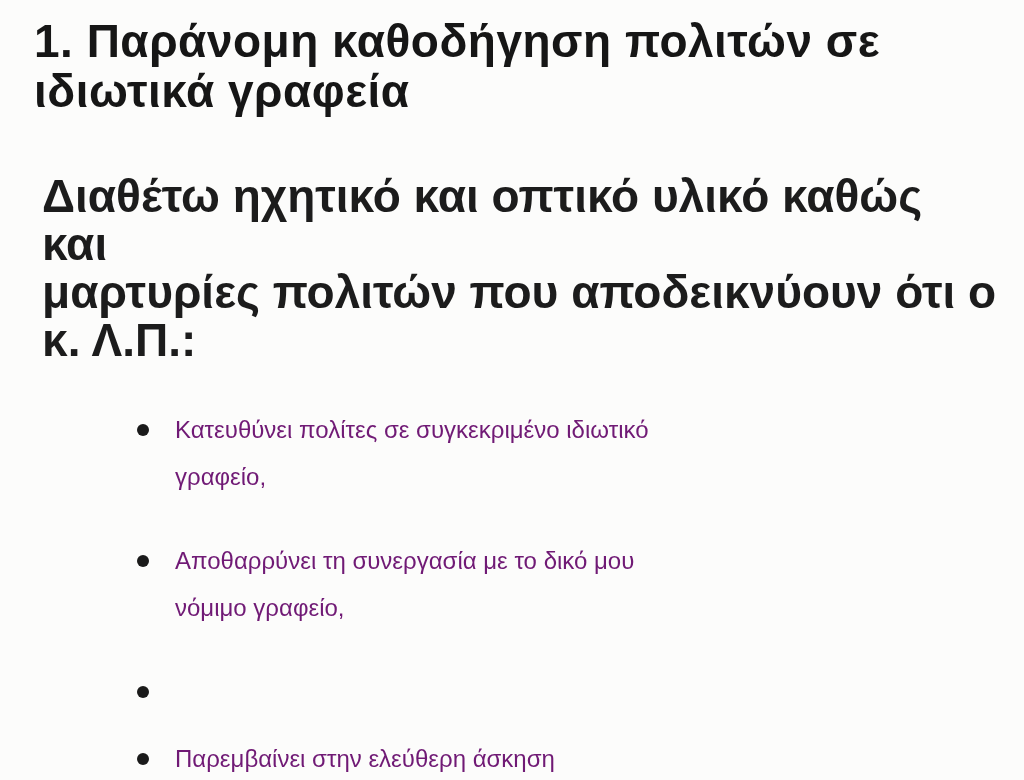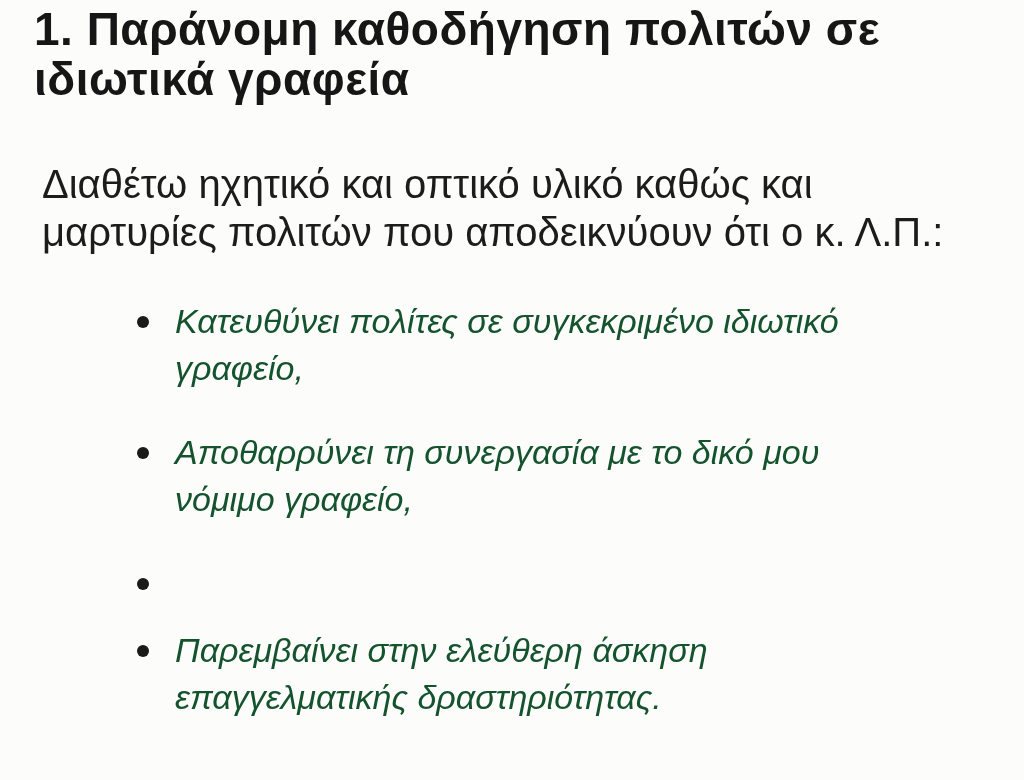--- a/index.html
+++ b/index.html
@@ -11,51 +11,50 @@
     height: 780px;
     overflow: hidden;
     background: #fcfcfb;
     color: #1c1c1c;
     font-family: "Liberation Sans", "DejaVu Sans", sans-serif;
   }
   .page {
     box-sizing: border-box;
     width: 1024px;
     height: 780px;
-    padding: 4px 26px 0 34px;
+    padding: 16px 26px 0 34px;
     overflow: hidden;
   }
   .heading {
     margin: 0;
     font-size: 46px;
     line-height: 50px;
     font-weight: 700;
     letter-spacing: 0.5px;
     color: #161616;
   }
   .intro {
     margin: 56px 0 0 8px;
-    font-size: 40px;
+    font-size: 46px;
     line-height: 48px;
-    font-weight: 400;
+    font-weight: 700;
     color: #1c1c1c;
   }
   .bullet-list {
     list-style: none;
     margin: 42px 0 0 0;
     padding: 0;
   }
   .bullet-item {
     display: flex;
     align-items: flex-start;
-    font-size: 34px;
+    font-size: 24px;
     line-height: 47px;
     margin: 0 0 37px 0;
-    color: #14532d;
-    font-style: italic;
+    color: #701a75;
   }
   .bullet-marker {
     flex: 0 0 auto;
     width: 12px;
     height: 12px;
     border-radius: 50%;
     background: #1a1a1a;
     margin: 18px 26px 0 103px;
   }
   .bullet-text {

